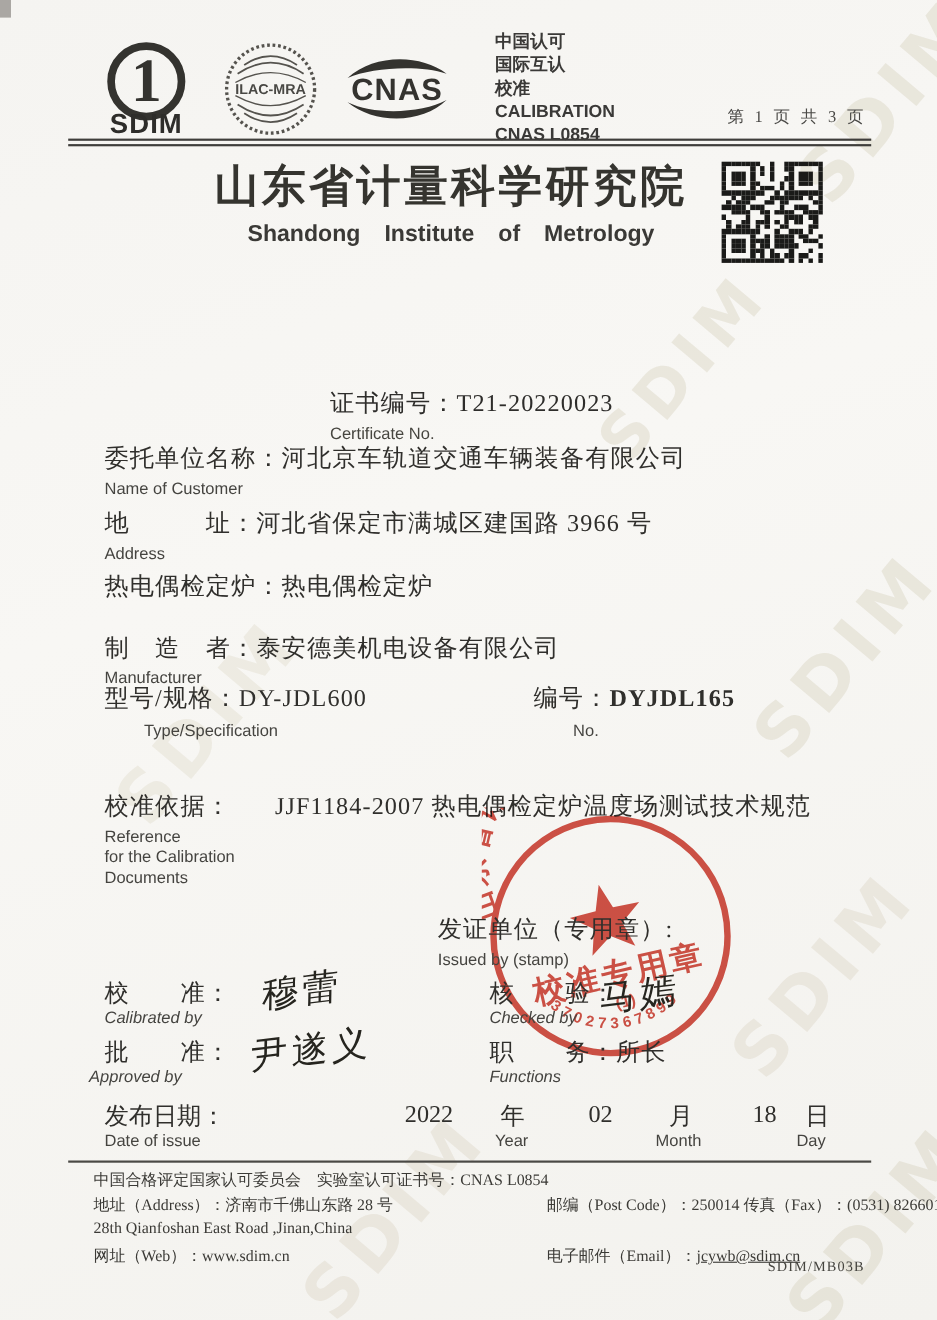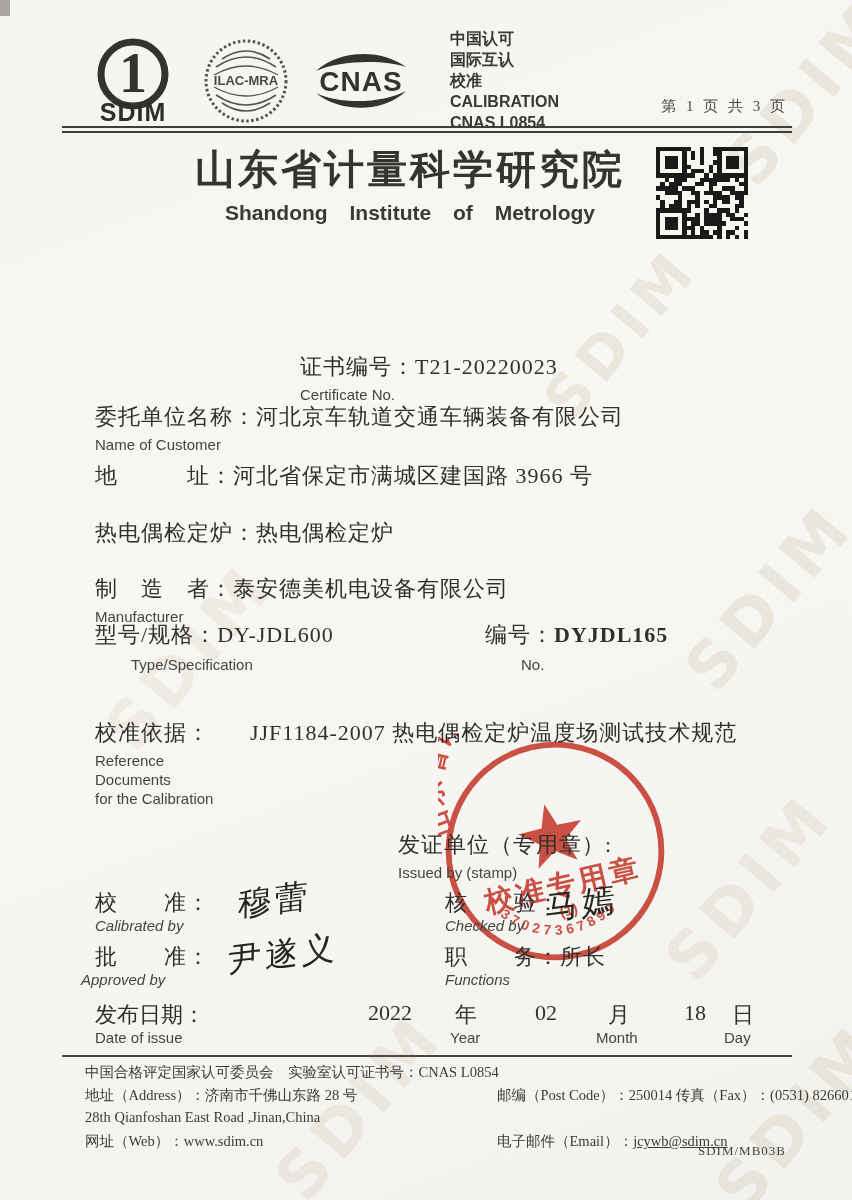--- a/index.html
+++ b/index.html
@@ -378,20 +378,21 @@
     <div class="certno-en">Certificate No.</div>
   </div>
 
   <div class="row r-customer">
     <div class="zh"><span>委托单位名称：</span><span>河北京车轨道交通车辆装备有限公司</span></div>
     <div class="en">Name of Customer</div>
   </div>
 
   <div class="row r-address">
     <div class="zh"><span>地　　　址：</span><span>河北省保定市满城区建国路 3966 号</span></div>
+    <div class="en">Address</div>
   </div>
 
   <div class="row r-instrument">
     <div class="zh"><span>热电偶检定炉：</span><span>热电偶检定炉</span></div>
   </div>
 
   <div class="row r-manufacturer">
     <div class="zh"><span>制　造　者：</span><span>泰安德美机电设备有限公司</span></div>
     <div class="en">Manufacturer</div>
   </div>
@@ -400,22 +401,22 @@
     <div class="zh"><span>型号/规格：</span><span>DY-JDL600</span></div>
     <div class="zh col-right"><span>编号：</span><span class="val-bold">DYJDL165</span></div>
     <div class="en-abs" style="left:0;top:36px;">Type/Specification</div>
     <div class="en-abs" style="left:390px;top:36px;">No.</div>
   </div>
 
   <div class="row r-ref">
     <div class="zh"><span>校准依据：</span><span class="ref-val">JJF1184-2007 热电偶检定炉温度场测试技术规范</span></div>
     <div class="en ref-en">
       <div>Reference</div>
+      <div>for the Calibration</div>
       <div>Documents</div>
-      <div>for the Calibration</div>
     </div>
   </div>
 
   <svg class="stamp" viewBox="0 0 220 220">
     <g transform="rotate(-13 110 110)" fill="none">
       <circle cx="110" cy="110" r="100" stroke="#cf4438" stroke-width="5.5"></circle>
       <path id="arcTop" d="M 22.6,78.2 A 93,93 0 1 1 197.4,78.2"></path>
       <text font-size="24" font-weight="bold" fill="#cf4438" letter-spacing="3">
         <textPath href="#arcTop" startOffset="2%">山东省计量科学研究院</textPath>
       </text>

